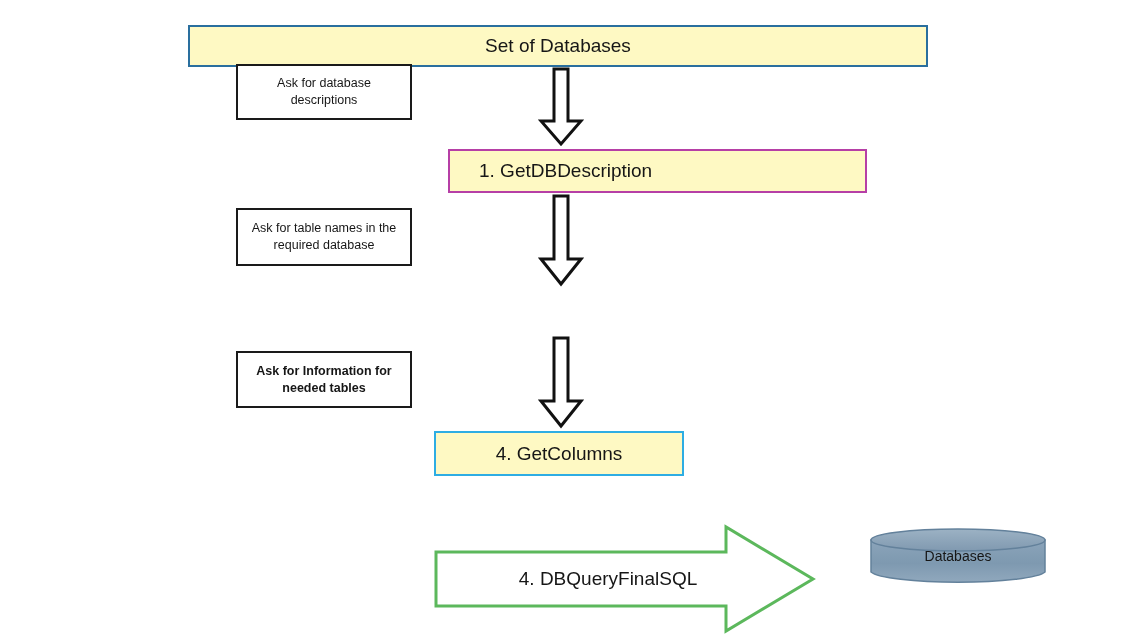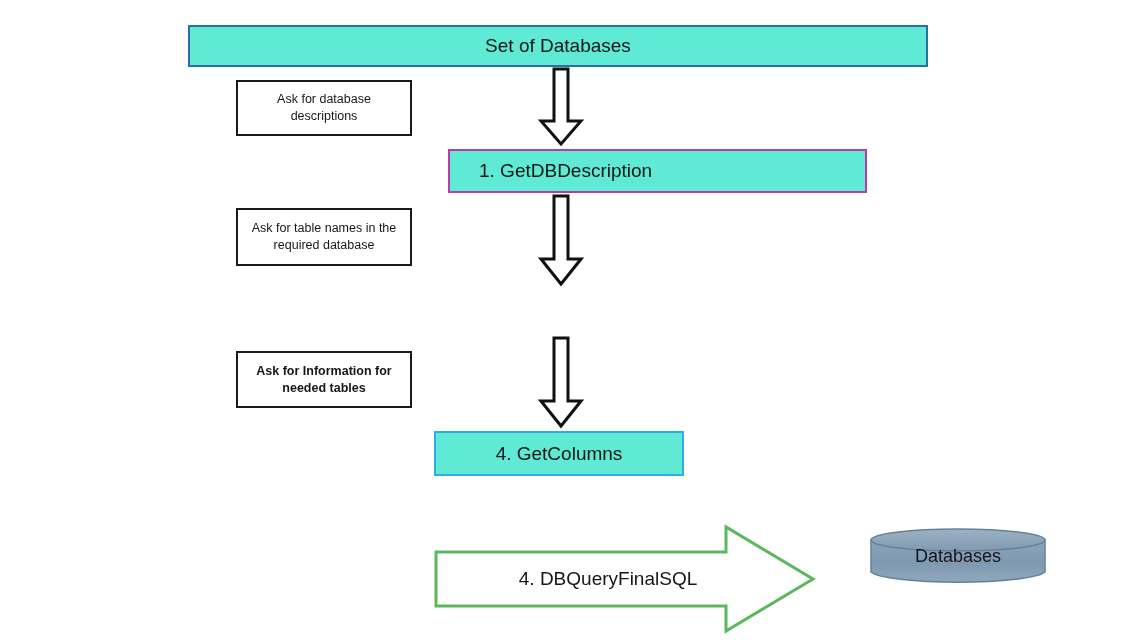--- a/index.html
+++ b/index.html
@@ -16,21 +16,21 @@
     width: 1142px;
     height: 643px;
     background: #ffffff;
     overflow: hidden;
   }
 
   
   .node {
     position: absolute;
     box-sizing: border-box;
-    background: #5eead4;
+    background: #fef9c3;
     display: flex;
     align-items: center;
     justify-content: center;
     color: #161616;
     line-height: 1.15;
   }
 
   
   .node-top {
     left: 188px;
@@ -85,21 +85,21 @@
     border: 2px solid #1a1a1a;
     display: flex;
     align-items: center;
     justify-content: center;
     text-align: center;
     font-size: 12.5px;
     color: #161616;
     line-height: 1.35;
     padding: 2px 6px;
   }
-  .note-1 { left: 236px; top: 80px;  width: 176px; height: 56px; }
+  .note-1 { left: 236px; top: 64px;  width: 176px; height: 56px; }
   .note-2 { left: 236px; top: 208px; width: 176px; height: 58px; }
   .note-3 { left: 236px; top: 351px; width: 176px; height: 57px; font-weight: bold; }
 
   
   .block-arrow {
     position: absolute;
     left: 538px;
     width: 46px;
   }
   .block-arrow svg { display: block; width: 100%; height: 100%; }
@@ -141,21 +141,21 @@
   .cylinder svg { display: block; width: 100%; height: 100%; }
   .cylinder-label {
     position: absolute;
     left: 0;
     top: 0;
     width: 178px;
     height: 58px;
     display: flex;
     align-items: center;
     justify-content: center;
-    font-size: 18px;
+    font-size: 14px;
     color: #161616;
     pointer-events: none;
   }
 </style>
 </head>
 <body>
 
 <div id="canvas">
 
   <div class="node node-top">

